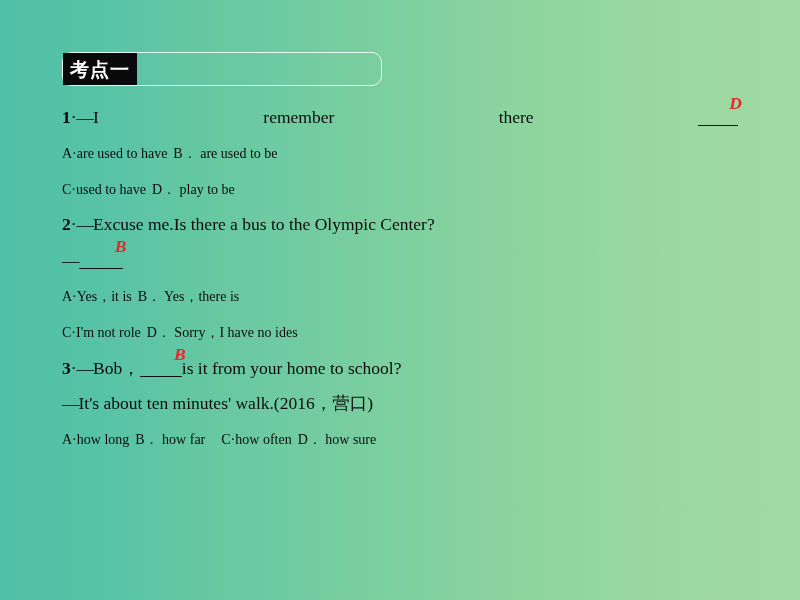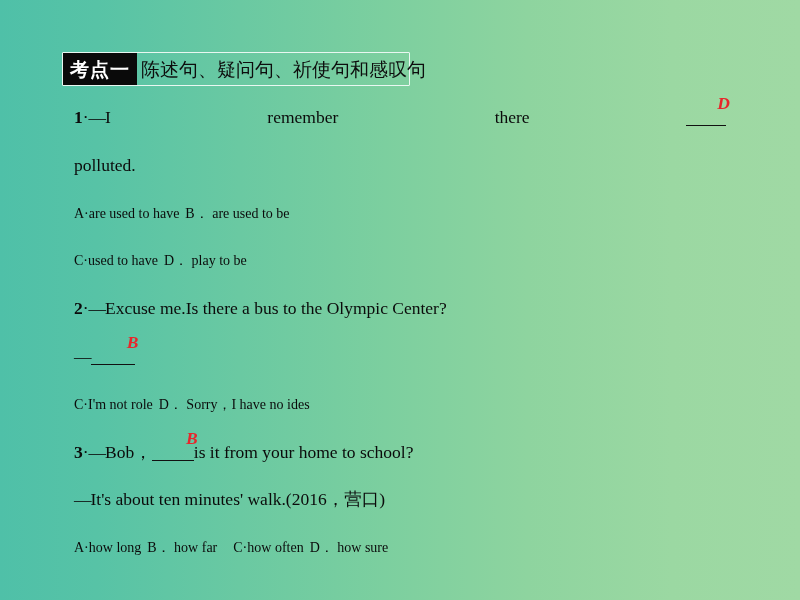--- a/index.html
+++ b/index.html
@@ -19,23 +19,23 @@
     width: 800px;
     height: 600px;
     box-sizing: border-box;
     padding: 52px 62px 0 62px;
   }
 
   
   .section-head {
     position: relative;
     border: 1px solid #e9f7f1;
-    border-radius: 1px;
+    border-radius: 10px;
     height: 34px;
-    width: 348px;
+    width: 320px;
     box-sizing: border-box;
     display: flex;
     align-items: stretch;
     margin-bottom: 14px;
     background: transparent;
   }
   .section-tag {
     background: #0a0a0a;
     color: #ffffff;
     font-weight: bold;
@@ -56,21 +56,21 @@
     font-family: "DejaVu Sans", sans-serif;
   }
 
   
   .qbody {
     font-size: 17.5px;
     color: #0b0b0b;
     line-height: 35.8px;
   }
   .line {
-    margin: 12px;
+    margin: 0;
     white-space: normal;
   }
   .line.justify {
     text-align: justify;
     text-align-last: justify;
     word-spacing: 0.5px;
   }
   .line.plain {
     text-align: left;
   }
@@ -110,33 +110,32 @@
   .optsep { display: inline-block; width: 6px; }
   .optsep-wide { display: inline-block; width: 16px; }
 </style>
 </head>
 <body>
 
 <div class="slide">
 
   <div class="section-head">
     <span class="section-tag">考点一</span>
-    <span class="section-title">陈述句、疑问句、祈使句和感叹句</span>
   </div>
 
   <div class="qbody" id="qlist">
       <div>
         <div class="line justify"><span class="qnum">1</span><span>·</span><span class="dash">—</span><span>I remember there </span><span class="blank w1"><span class="answer">D</span></span></div>
-        <div class="line plain"><span>polluted.</span></div>
         <div class="line plain opts"><span>A·are used to have</span><span class="optsep"></span><span>B． are used to be</span></div>
         <div class="line plain opts"><span>C·used to have</span><span class="optsep"></span><span>D． play to be</span></div>
       </div>
       <div>
         <div class="line plain"><span class="qnum">2</span><span>·</span><span class="dash">—</span><span>Excuse me.Is there a bus to the Olympic Center?</span></div>
         <div class="line plain"><span class="dash">—</span><span class="blank w2"><span class="answer">B</span></span></div>
+        <div class="line plain opts"><span>A·Yes，it is</span><span class="optsep"></span><span>B． Yes，there is</span></div>
         <div class="line plain opts"><span>C·I'm not role</span><span class="optsep"></span><span>D． Sorry，I have no ides</span></div>
       </div>
       <div>
         <div class="line plain"><span class="qnum">3</span><span>·</span><span class="dash">—</span><span>Bob，</span><span class="blank w3"><span class="answer">B</span></span><span>is it from your home to school?</span></div>
         <div class="line plain"><span class="dash">—</span><span>It's about ten minutes' walk.(2016，营口)</span></div>
         <div class="line plain opts"><span>A·how long</span><span class="optsep"></span><span>B． how far</span><span class="optsep-wide"></span><span>C·how often</span><span class="optsep"></span><span>D． how sure</span></div>
       </div>
     </div>
 
 </div>

